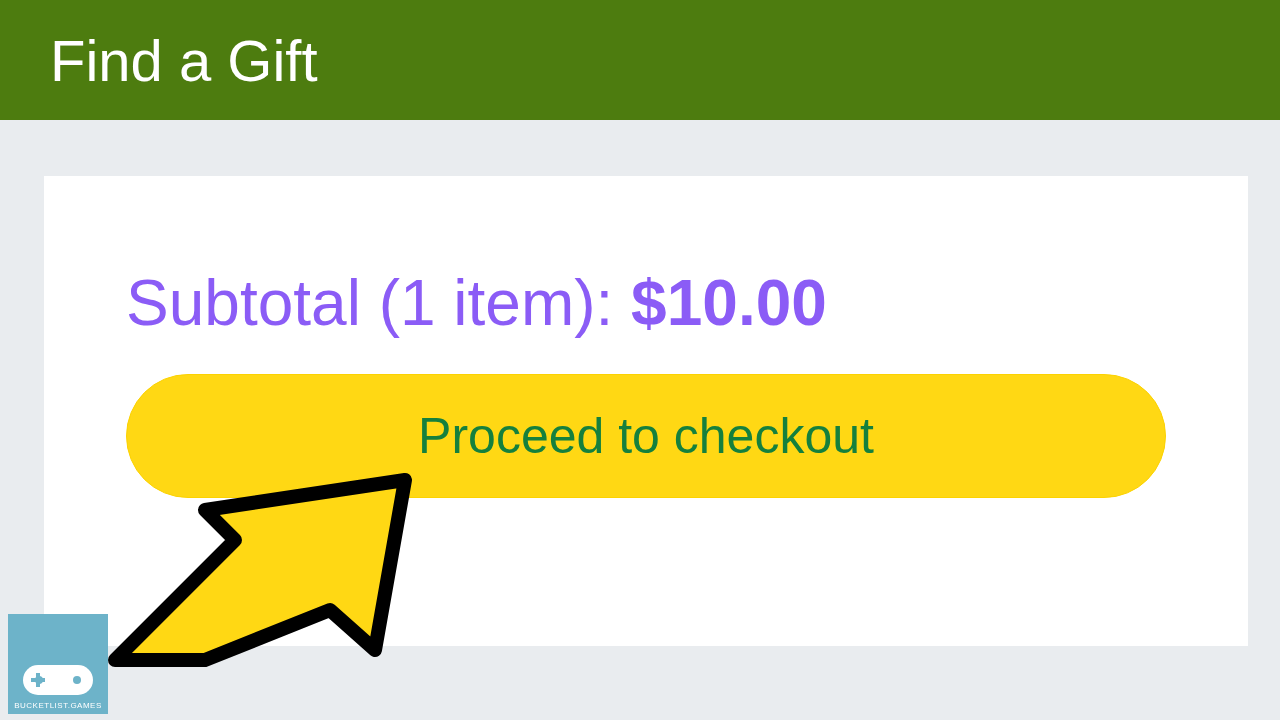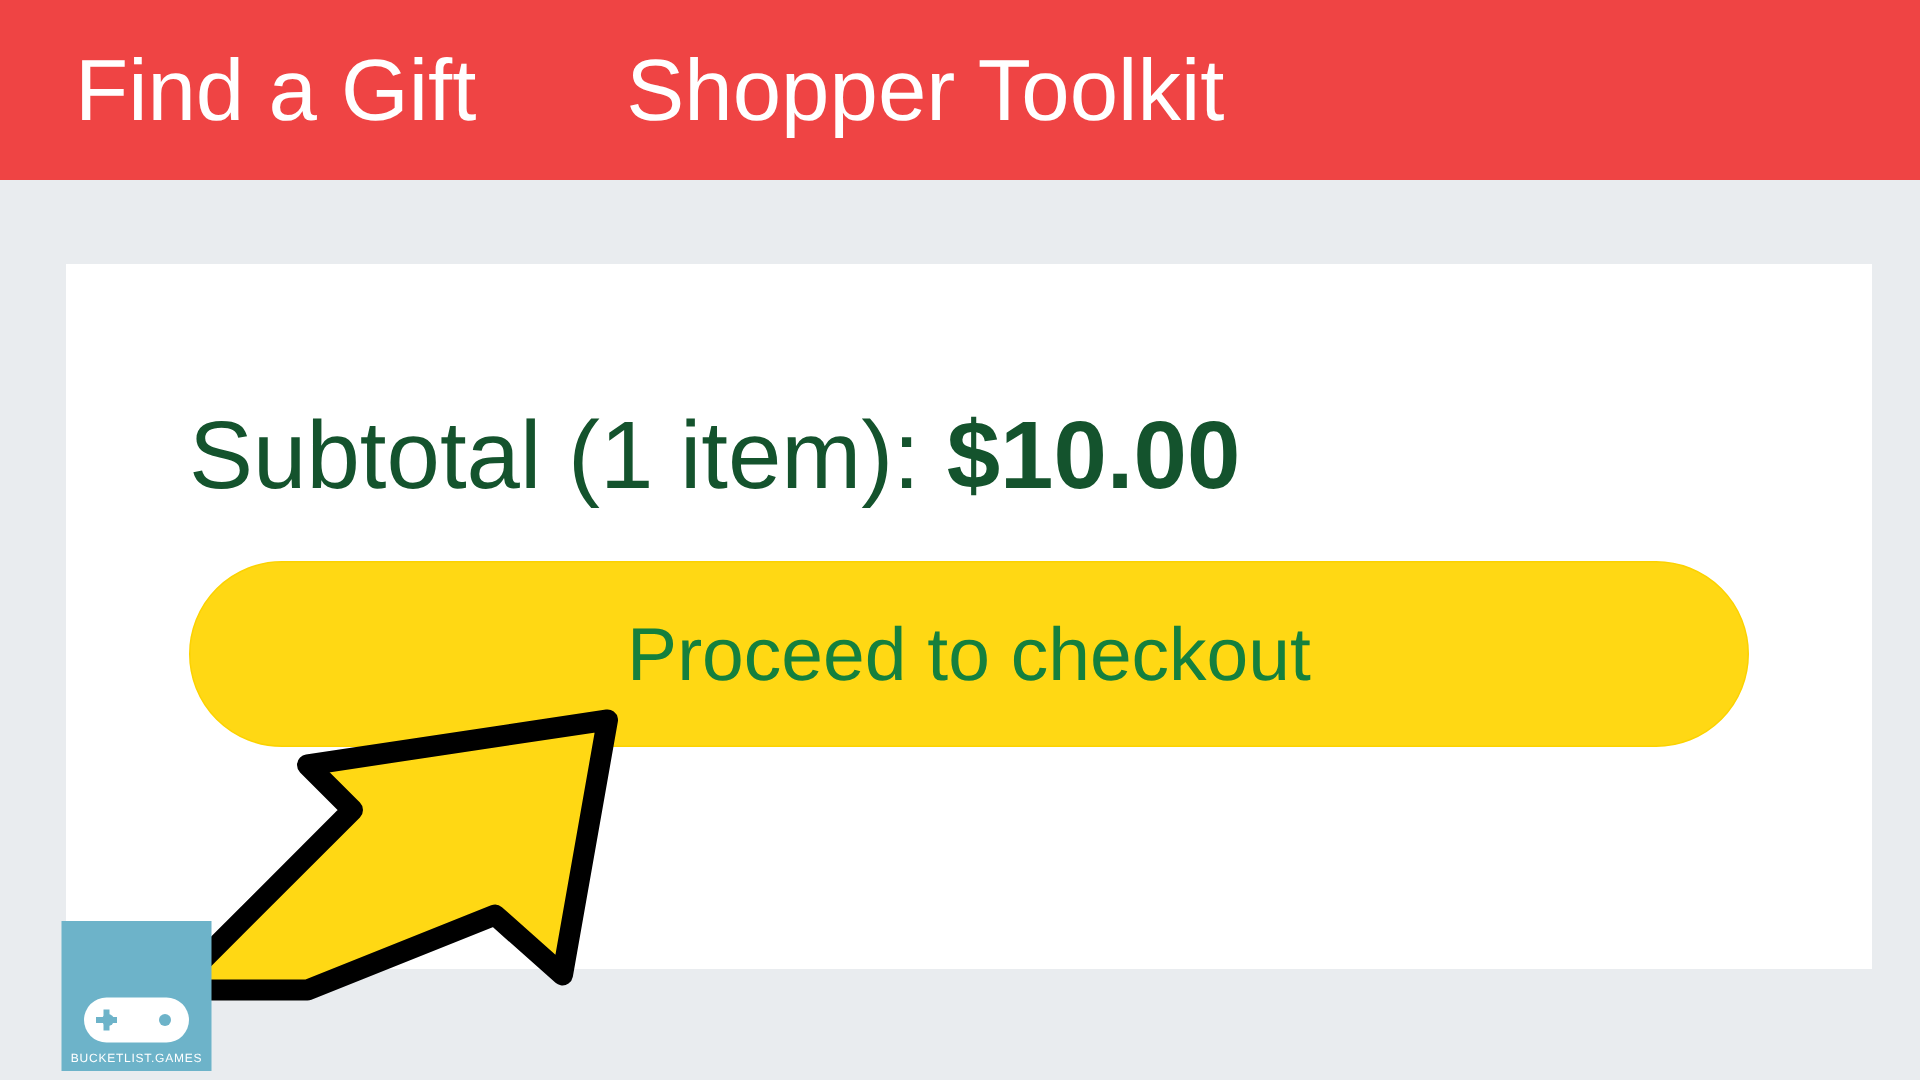--- a/index.html
+++ b/index.html
@@ -5,21 +5,21 @@
     * { margin: 0; padding: 0; box-sizing: border-box; }
     body {
       font-family: "Amazon Ember", Arial, sans-serif;
       width: 1280px;
       height: 720px;
       background: #e9ecef;
       overflow: hidden;
       position: relative;
     }
     .nav-bar {
-      background: #ef4444;
+      background: #4d7c0f;
       color: #ffffff;
       display: flex;
       align-items: center;
       height: 120px;
       padding: 0 50px;
       gap: 100px;
     }
     .nav-item {
       font-size: 58px;
       color: #ffffff;
@@ -27,21 +27,21 @@
       white-space: nowrap;
     }
     .card {
       background: #ffffff;
       margin: 56px 32px 0 44px;
       padding: 90px 82px 140px 82px;
       min-height: 470px;
     }
     .subtotal-line {
       font-size: 64px;
-      color: #14532d;
+      color: #8b5cf6;
       margin-bottom: 34px;
     }
     .subtotal-amount {
       font-weight: 700;
     }
     .checkout-btn {
       display: block;
       width: 100%;
       background: #ffd814;
       border: 1px solid #fcd200;
@@ -66,21 +66,20 @@
       left: 8px;
       bottom: 6px;
       width: 100px;
       height: 100px;
       background: #6db3c9;
       display: flex;
       flex-direction: column;
       align-items: center;
       justify-content: flex-end;
       padding-bottom: 4px;
-      margin-left: 33px;
     }
     .watermark .pad {
       width: 70px;
       height: 30px;
       background: #ffffff;
       border-radius: 15px;
       position: relative;
       margin-bottom: 6px;
     }
     .watermark .pad::before,
@@ -114,21 +113,20 @@
       color: #ffffff;
       font-size: 8px;
       letter-spacing: 0.5px;
     }
   </style>
 </head>
 <body>
 
 <div class="nav-bar">
   <span class="nav-item">Find a Gift</span>
-  <span class="nav-item">Shopper Toolkit</span>
 </div>
 
 <div class="card">
   <div class="subtotal-line">
     <span>Subtotal (1 item): </span><span class="subtotal-amount">$10.00</span>
   </div>
   <button class="checkout-btn">Proceed to checkout</button>
 </div>
 
 <svg class="arrow-overlay" viewBox="0 0 310 200">

